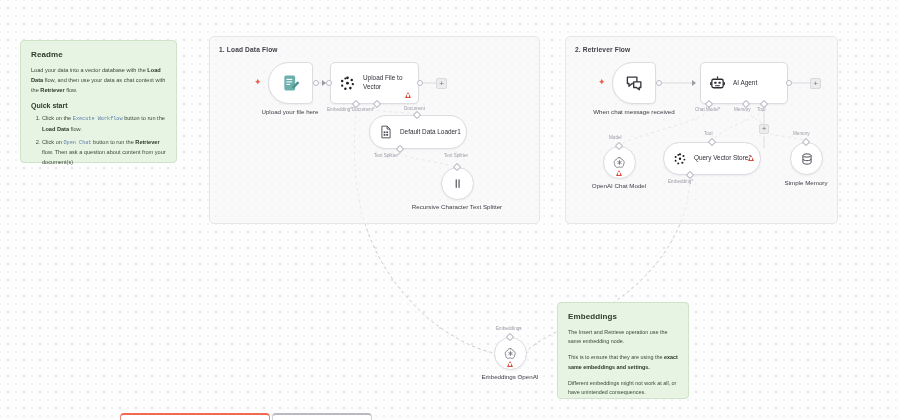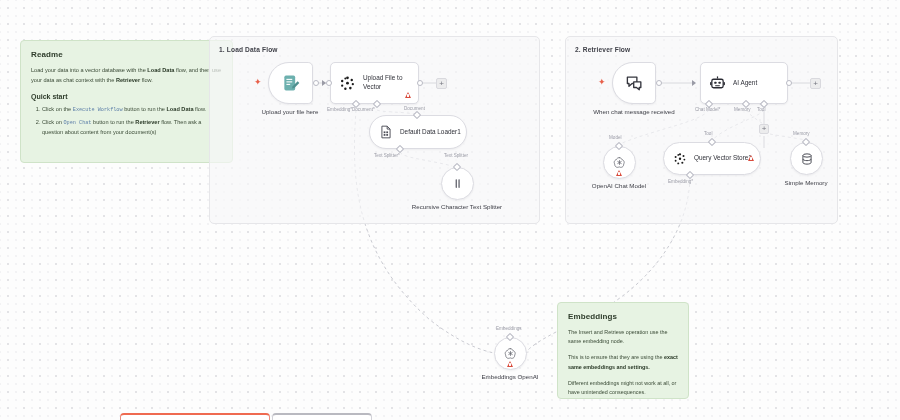--- a/index.html
+++ b/index.html
@@ -30,21 +30,21 @@
     color: #3a4a36;
   }
   .note h3 { font-size: 8px; font-weight: bold; color:#2f3d2c; margin-bottom: 7px; letter-spacing:.1px;}
   .note p { font-size: 5.6px; line-height: 1.75; margin-bottom: 7px; }
   .note .sub { font-size: 7px; font-weight: bold; color:#2f3d2c; margin-bottom:5px; }
   .note ol { margin-left: 11px; }
   .note li { font-size: 5.6px; line-height: 1.78; margin-bottom: 3px; }
   .note b { font-weight: bold; color:#2b3a28; }
   .note code { font-family:"Liberation Mono", monospace; font-size:5.2px; color:#5d7fa8; background:transparent; }
 
-  #note-readme { left: 20px; top: 40px; width: 213px; height: 123px; }
+  #note-readme { left: 20px; top: 40px; width: 157px; height: 123px; }
   #note-embed  { left: 557px; top: 302px; width: 132px; height: 97px; }
   #note-embed p { font-size:5.4px; line-height:1.7; }
 
   
   .group {
     position: absolute;
     background: rgba(248,248,249,0.66);
     border: 1px solid #e6e6e9;
     border-radius: 5px;
   }

